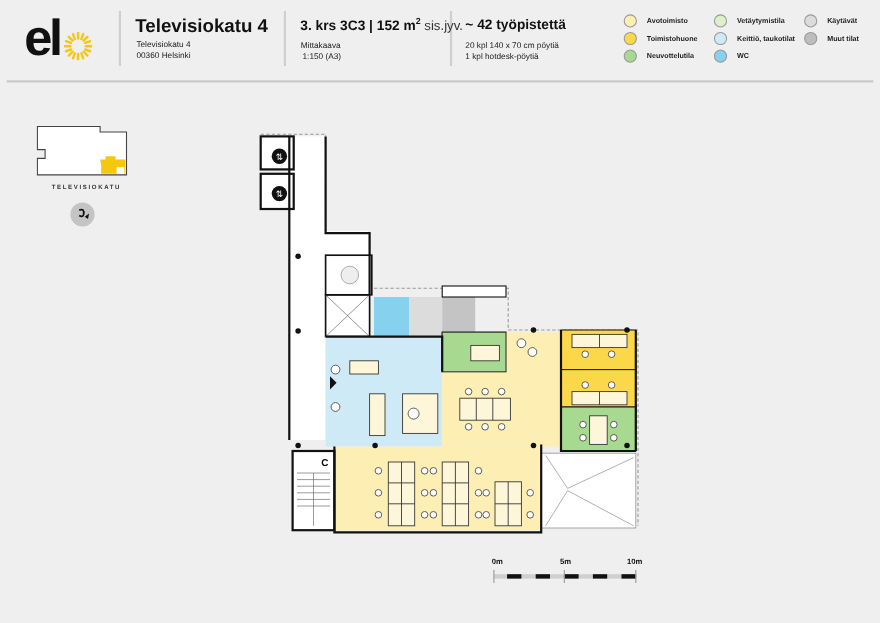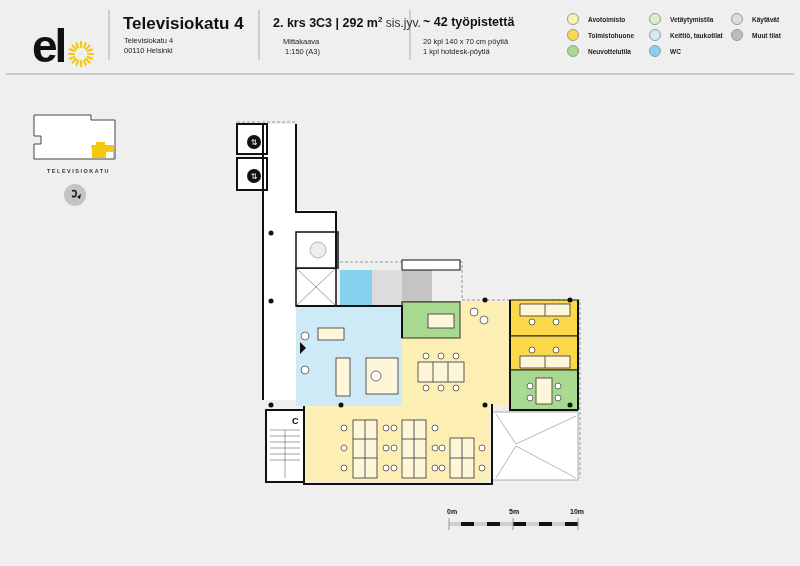--- a/index.html
+++ b/index.html
@@ -1,28 +1,28 @@
 <!DOCTYPE html>
 <html><head>
 <meta charset="utf-8">
 <style>
   html, body { margin:0; padding:0; }
   body { width:800px; height:566px; background:#efefef; font-family:"Liberation Sans", sans-serif; position:relative; overflow:hidden; color:#111; }
   .abs { position:absolute; }
-  .logo { left:32px; top:12px; width:62px; height:50px;margin-top:12px; }
+  .logo { left:22px; top:12px; width:62px; height:50px; }
   .logo-text { position:absolute; left:0; top:-6px; font-size:46px; font-weight:bold; letter-spacing:-3px; color:#111; line-height:56px; }
   .vsep { position:absolute; top:10px; width:2px; height:50px; background:#cfcfcf; }
   .hrule { position:absolute; left:6px; top:73px; width:788px; height:2px; background:#c9c9c9; }
   .title { left:123px; top:14px; font-size:17px; font-weight:bold; }
   .sub { font-size:7.5px; line-height:10px; color:#222; }
   .addr { left:124px; top:36px; }
   .floor { left:273px; top:15px; font-size:12.5px; font-weight:bold; }
   .floor .unit { font-weight:normal; font-size:12px; color:#333; }
   .floor sup { font-size:8px; }
-  .scale { left:283px; top:37px; }
+  .scale { left:273px; top:37px;text-align:center; }
   .wp { left:423px; top:15px; font-size:12.5px; font-weight:bold; }
   .desks { left:423px; top:37px; }
   .legend-item { position:absolute; display:flex; align-items:center; height:14px; }
   .sw { width:12px; height:12px; border-radius:50%; border:1px solid #9a9a9a; margin-right:9px; box-sizing:border-box; }
   .legend-label { font-size:6.5px; font-weight:bold; color:#222; }
   .keymap { left:33px; top:114px; }
   .street { left:47px; top:168px; font-size:5.5px; letter-spacing:1.5px; font-weight:bold; color:#333; }
   .compass { left:64px; top:184px; width:22px; height:22px; border-radius:50%; background:#c4c4c4; }
   .scalebar-label { font-size:7px; font-weight:bold; position:absolute; top:508px; }
 </style>
@@ -54,24 +54,24 @@
   </svg>
 </div>
 
 <div class="vsep" style="left:108px"></div>
 <div class="vsep" style="left:258px"></div>
 <div class="vsep" style="left:409px"></div>
 
 <div class="abs title">Televisiokatu 4</div>
 <div class="abs sub addr">
   <div>Televisiokatu 4</div>
-  <div>00110 Helsinki</div>
-</div>
-
-<div class="abs floor"><span>2. krs 3C3 | 292 m</span><sup>2</sup><span class="unit"> sis.jyv.</span></div>
+  <div>00360 Helsinki</div>
+</div>
+
+<div class="abs floor"><span>3. krs 3C3 | 152 m</span><sup>2</sup><span class="unit"> sis.jyv.</span></div>
 <div class="abs sub scale">
   <div>Mittakaava</div>
   <div style="padding-left:2px">1:150 (A3)</div>
 </div>
 
 <div class="abs wp">~ 42 työpistettä</div>
 <div class="abs sub desks">
   <div>20 kpl 140 x 70 cm pöytiä</div>
   <div>1 kpl hotdesk-pöytiä</div>
 </div>

